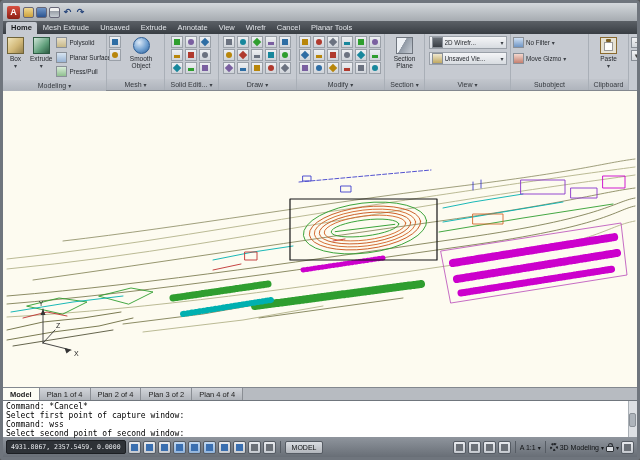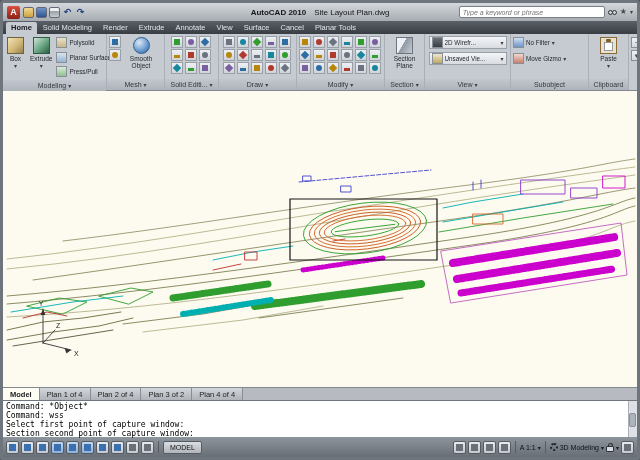--- a/index.html
+++ b/index.html
@@ -100,42 +100,30 @@
 
   <div class="titlebar">
     <div class="app-btn">A</div>
     <div class="qat">
       <span class="qi-sq qi-open"></span>
       <span class="qi-sq qi-save"></span>
       <span class="qi-sq qi-print"></span>
       <span class="qi-txt">↶</span>
       <span class="qi-txt">↷</span>
     </div>
-    <div class="title-text">
-      <b>AutoCAD 2010</b><span>Site Layout Plan.dwg</span>
-    </div>
-    <div class="infocenter">
-      <input class="search-input" placeholder="Type a keyword or phrase" style="">
-      <span class="binoc">
-          <i></i>
-          <i></i>
-        </span>
-      <span class="ic-star">★</span>
-      <span class="dd">▾</span>
-    </div>
   </div>
 
   <div class="tabrow">
     <span class="rtab active">Home</span>
-    <span class="rtab">Solid Modeling</span>
-    <span class="rtab">Render</span>
+    <span class="rtab">Mesh Extrude</span>
+    <span class="rtab">Unsaved</span>
     <span class="rtab">Extrude</span>
     <span class="rtab">Annotate</span>
     <span class="rtab">View</span>
-    <span class="rtab">Surface</span>
+    <span class="rtab">Wirefr</span>
     <span class="rtab">Cancel</span>
     <span class="rtab">Planar Tools</span>
   </div>
 
   <div class="ribbon">
 
     <div class="panel" style="width:104px">
       <div class="pbody">
         <div class="bigbtn">
           <span class="bicon icon-box3d"></span>
@@ -513,30 +501,31 @@
 
   <div class="ltabs">
     <span class="ltab active">Model</span>
     <span class="ltab">Plan 1 of 4</span>
     <span class="ltab">Plan 2 of 4</span>
     <span class="ltab">Plan 3 of 2</span>
     <span class="ltab">Plan 4 of 4</span>
   </div>
 
   <div class="cmd">
-    <div>Command: *Object*</div>
+    <div>Command: *Cancel*</div>
+    <div>Select first point of capture window:</div>
     <div>Command: wss</div>
-    <div>Select first point of capture window:</div>
-    <div>Section second point of capture window:</div>
+    <div>Select second point of second window:</div>
     <div class="cmd-scroll">
         <div class="cmd-thumb"></div>
       </div>
   </div>
 
   <div class="status">
+    <span class="coords">4931.8067, 2357.5459, 0.0000</span>
     <span class="stog">
         <i></i>
       </span>
     <span class="stog">
         <i></i>
       </span>
     <span class="stog">
         <i></i>
       </span>
     <span class="stog on">

